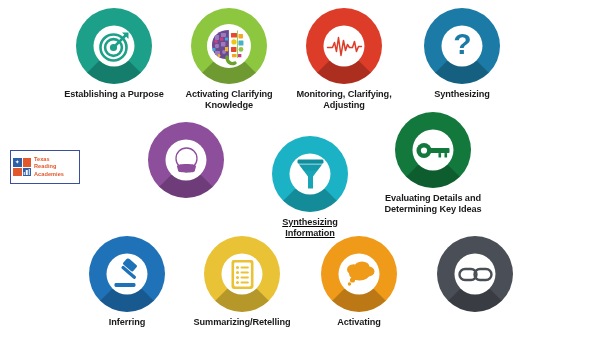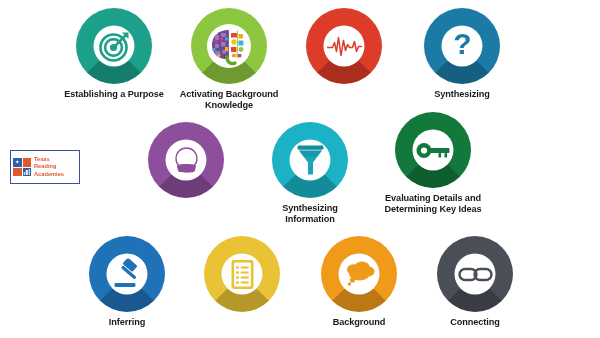--- a/index.html
+++ b/index.html
@@ -229,34 +229,35 @@
             <circle cx="34" cy="25.5" r="2.4" fill="#8dc63f"></circle>
             <rect x="25" y="30" width="4.6" height="3.4" rx="0.5" fill="#f5a623"></rect>
             <rect x="31" y="30" width="3.4" height="3.4" rx="0.5" fill="#c9407f"></rect>
             <line x1="30.5" y1="6.5" x2="30.5" y2="34" stroke="#8dc63f" stroke-width="0.9"></line>
           </g>
 
           <path d="M20 33 C20 38 24 41 28 39" fill="none" stroke="#6aa32b" stroke-width="3.4" stroke-linecap="round"></path>
         </svg>
       </div>
     </div>
-    <div class="tile-label">Activating Background Knowledge</div>
+    <div class="tile-label">Activating Clarifying Knowledge</div>
   </div>
 
   <div class="tile" style="left:292px; top:8px;">
     <div class="disc-wrap">
       <div class="disc" style="background:#dc3c28">
         <div class="shadow"></div>
       </div>
       <div class="inner">
         <svg width="36" height="24" viewBox="0 0 36 24" aria-hidden="true">
           <polyline points="1,13 6,13 8,8 10,17 12,3 14.5,21 17,6 19,16 21,10 23,13 26,13 28,7 30,17 32,12 35,12" fill="none" stroke="#dc3c28" stroke-width="1.5" stroke-linejoin="round" stroke-linecap="round"></polyline>
         </svg>
       </div>
     </div>
+    <div class="tile-label">Monitoring, Clarifying, Adjusting</div>
   </div>
 
   <div class="tile" style="left:410px; top:8px;">
     <div class="disc-wrap">
       <div class="disc" style="background:#1b7ba6">
         <div class="shadow"></div>
       </div>
       <div class="inner">
         <svg width="24" height="34" viewBox="0 0 24 34" aria-hidden="true">
           <text x="12" y="25" text-anchor="middle" font-family="Liberation Sans, sans-serif" font-size="30" font-weight="bold" fill="#1b7ba6">?</text>
@@ -273,21 +274,21 @@
       </div>
       <div class="inner">
         <svg width="32" height="32" viewBox="0 0 32 32" aria-hidden="true">
           <circle cx="16" cy="14" r="10.5" fill="none" stroke="#8d4e9b" stroke-width="1.3"></circle>
           <path d="M6.5 22 C6.5 20.5 9 19.6 16 19.6 C23 19.6 25.5 20.5 25.5 22 L24.3 26.6 C24.1 27.6 21 28.2 16 28.2 C11 28.2 7.9 27.6 7.7 26.6 Z" fill="#8d4e9b"></path>
         </svg>
       </div>
     </div>
   </div>
 
-  <div class="tile" style="left:258px; top:122px;">
+  <div class="tile" style="left:258px; top:136px;text-decoration:underline;">
     <div class="disc-wrap">
       <div class="disc" style="background:#1ab2c4">
         <div class="shadow"></div>
       </div>
       <div class="inner">
         <svg width="30" height="34" viewBox="0 0 30 34" aria-hidden="true">
           <rect x="2" y="2" width="26" height="4.2" rx="1.4" fill="#0f8e9e"></rect>
           <path d="M3.5 7 L26.5 7 L17.5 19 L17.5 31 L12.5 31 L12.5 19 Z" fill="#18a5b6"></path>
           <path d="M3.5 7 L26.5 7 L22 13 L8 13 Z" fill="#0f8e9e" opacity="0.45"></path>
         </svg>
@@ -347,53 +348,53 @@
             <circle cx="8" cy="14" r="1.5"></circle>
               <rect x="11" y="13" width="8.4" height="2" rx="1"></rect>
             <circle cx="8" cy="19" r="1.5"></circle>
               <rect x="11" y="18" width="8.4" height="2" rx="1"></rect>
             <circle cx="8" cy="24" r="1.5"></circle>
               <rect x="11" y="23" width="8.4" height="2" rx="1"></rect>
           </g>
         </svg>
       </div>
     </div>
+    <div class="tile-label">Summarizing/Retelling</div>
   </div>
 
   <div class="tile" style="left:307px; top:236px;">
     <div class="disc-wrap">
       <div class="disc" style="background:#f09a1a">
         <div class="shadow"></div>
       </div>
       <div class="inner">
         <svg width="34" height="30" viewBox="0 0 34 30" aria-hidden="true">
           <g fill="#f09a1a">
             <ellipse cx="11" cy="10" rx="6.5" ry="5.2"></ellipse>
             <ellipse cx="19.5" cy="7.5" rx="7.5" ry="5.6"></ellipse>
             <ellipse cx="26" cy="12" rx="6" ry="5"></ellipse>
             <ellipse cx="17" cy="14.5" rx="10.5" ry="6.5"></ellipse>
             <circle cx="10" cy="20.5" r="2.6"></circle>
             <circle cx="7" cy="24.5" r="1.7"></circle>
           </g>
         </svg>
       </div>
     </div>
-    <div class="tile-label">Background</div>
+    <div class="tile-label">Activating</div>
   </div>
 
   <div class="tile" style="left:423px; top:236px;">
     <div class="disc-wrap">
       <div class="disc" style="background:#4a4f57">
         <div class="shadow"></div>
       </div>
       <div class="inner">
         <svg width="36" height="18" viewBox="0 0 36 18" aria-hidden="true">
           <g fill="none" stroke="#4a4f57" stroke-width="2.4">
             <rect x="2" y="3.5" width="17" height="11" rx="5.5"></rect>
             <rect x="17" y="3.5" width="17" height="11" rx="5.5"></rect>
           </g>
         </svg>
       </div>
     </div>
-    <div class="tile-label">Connecting</div>
   </div>
 
 </div>
 
 </body></html>

